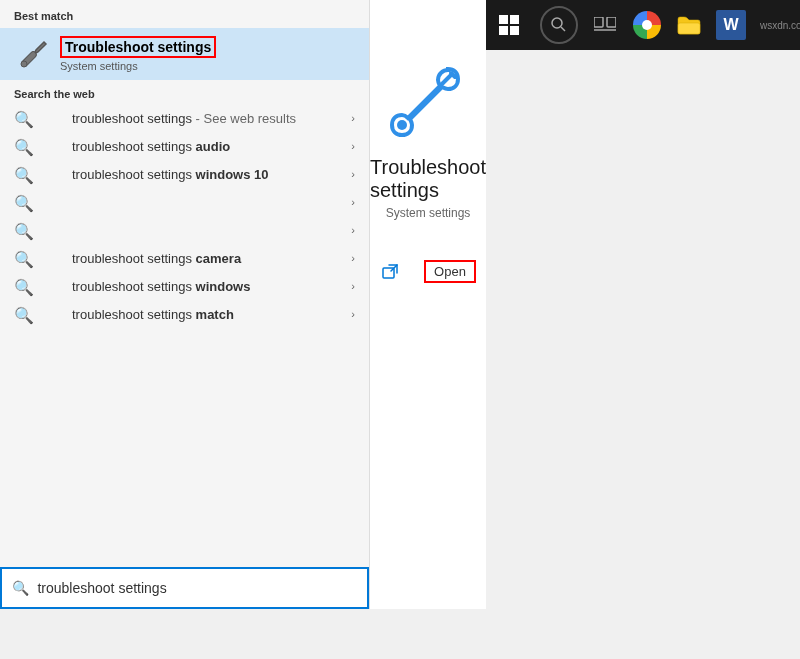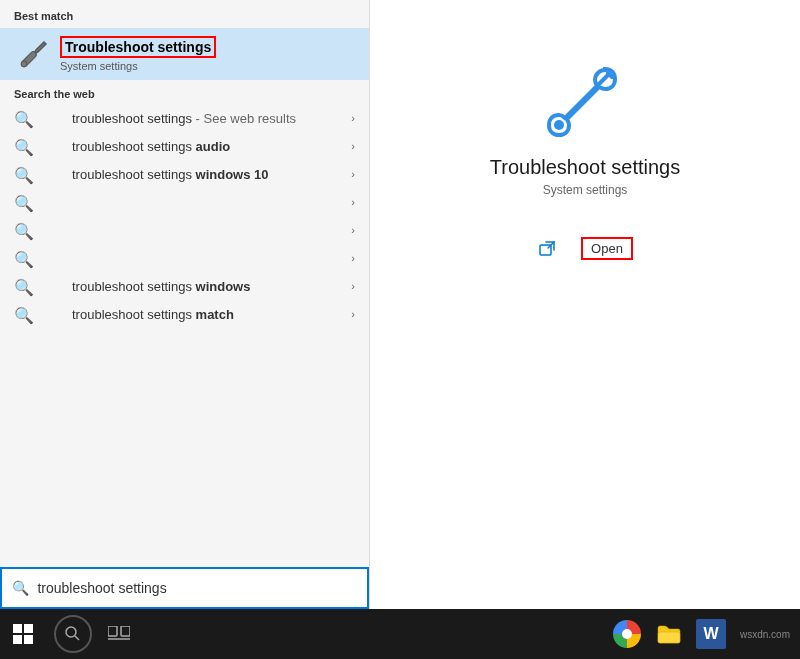--- a/index.html
+++ b/index.html
@@ -275,21 +275,21 @@
       justify-content: center;
       color: white;
       font-weight: 700;
       font-size: 16px;
       border-radius: 2px;
     }
 
     .container {
       position: relative;
       display: flex;
-      flex-direction: column;
+      flex-direction: row;
       width: 800px;
       height: 659px;
     }
   </style>
 </head>
 <body>
 
 <div class="container">
   <div class="main-area">
 
@@ -342,20 +342,23 @@
         <span class="chevron">›</span>
       </div>
 
       <div class="search-result-item">
         <span class="search-icon">🔍</span>
         <span class="chevron">›</span>
       </div>
 
       <div class="search-result-item">
         <span class="search-icon">🔍</span>
+        <span class="search-result-text">
+          troubleshoot settings <span class="bold">camera</span>
+        </span>
         <span class="chevron">›</span>
       </div>
 
       <div class="search-result-item">
         <span class="search-icon">🔍</span>
         <span class="search-result-text">
           troubleshoot settings <span class="bold">windows</span>
         </span>
         <span class="chevron">›</span>
       </div>

